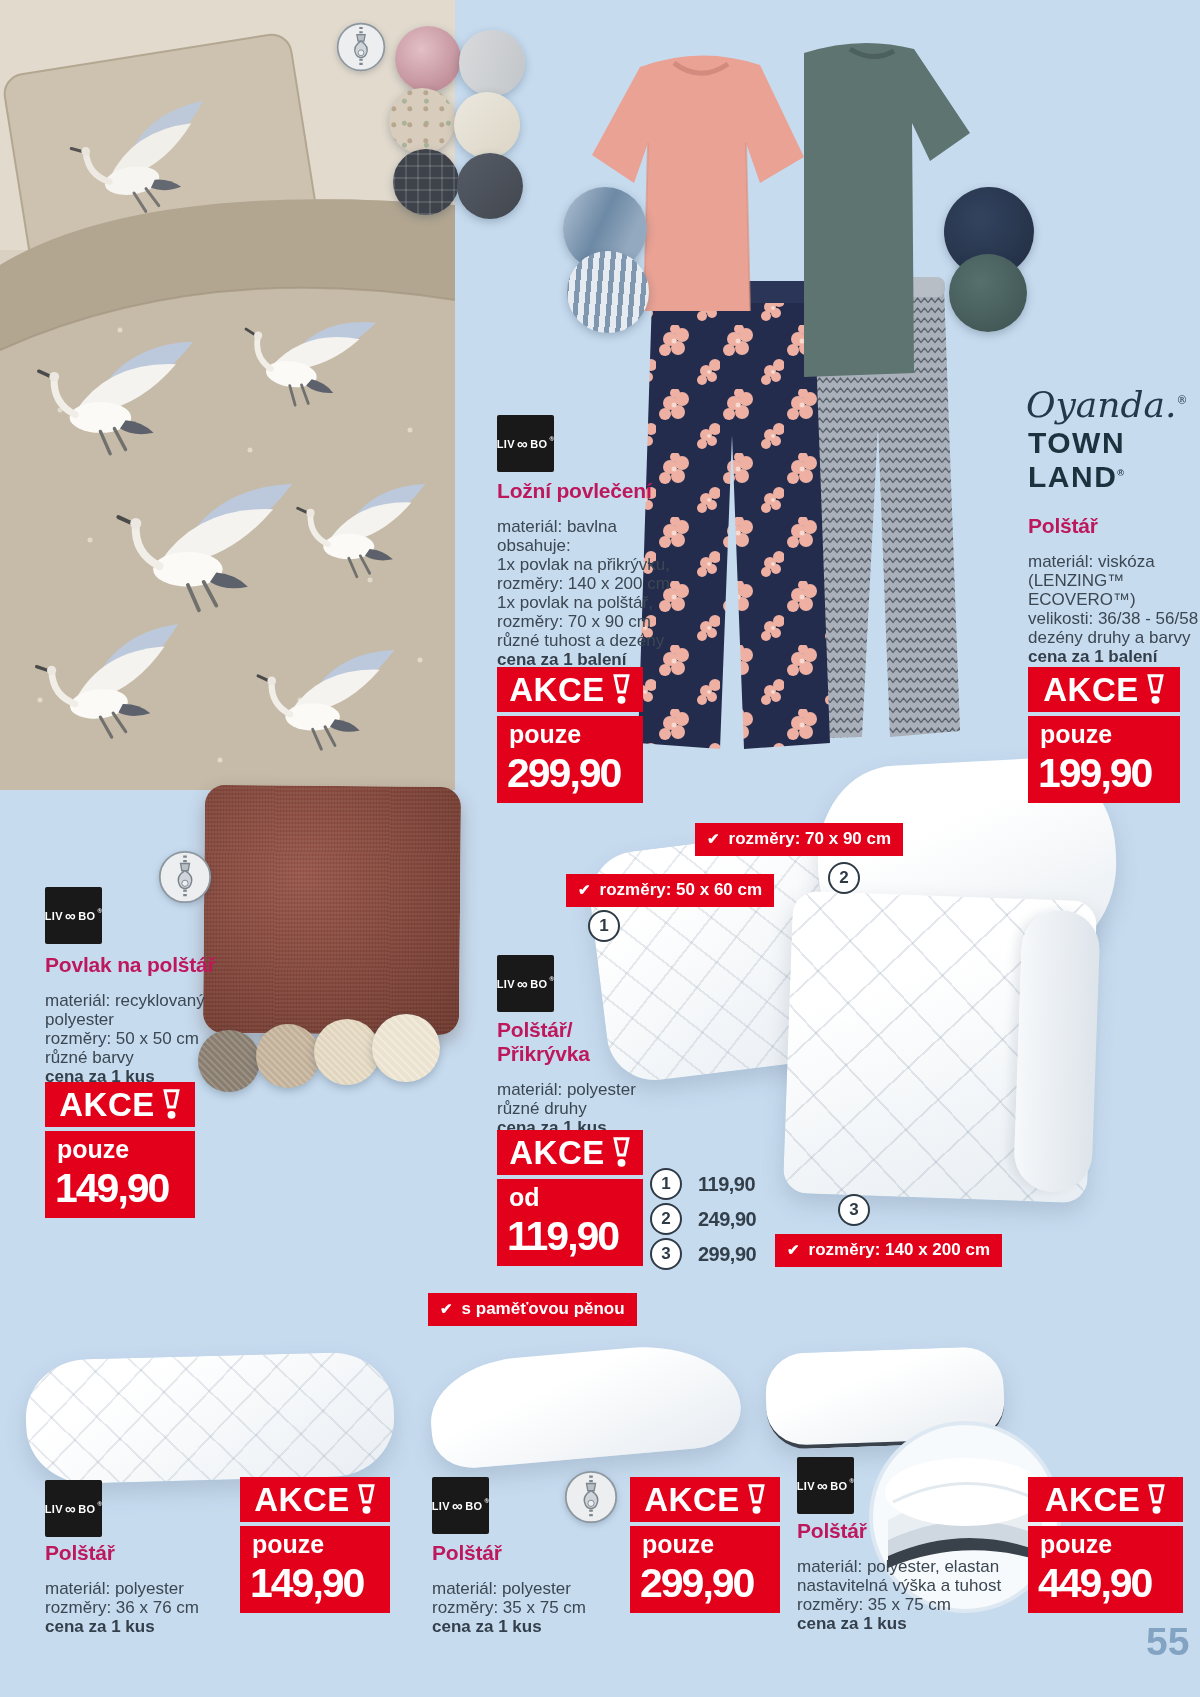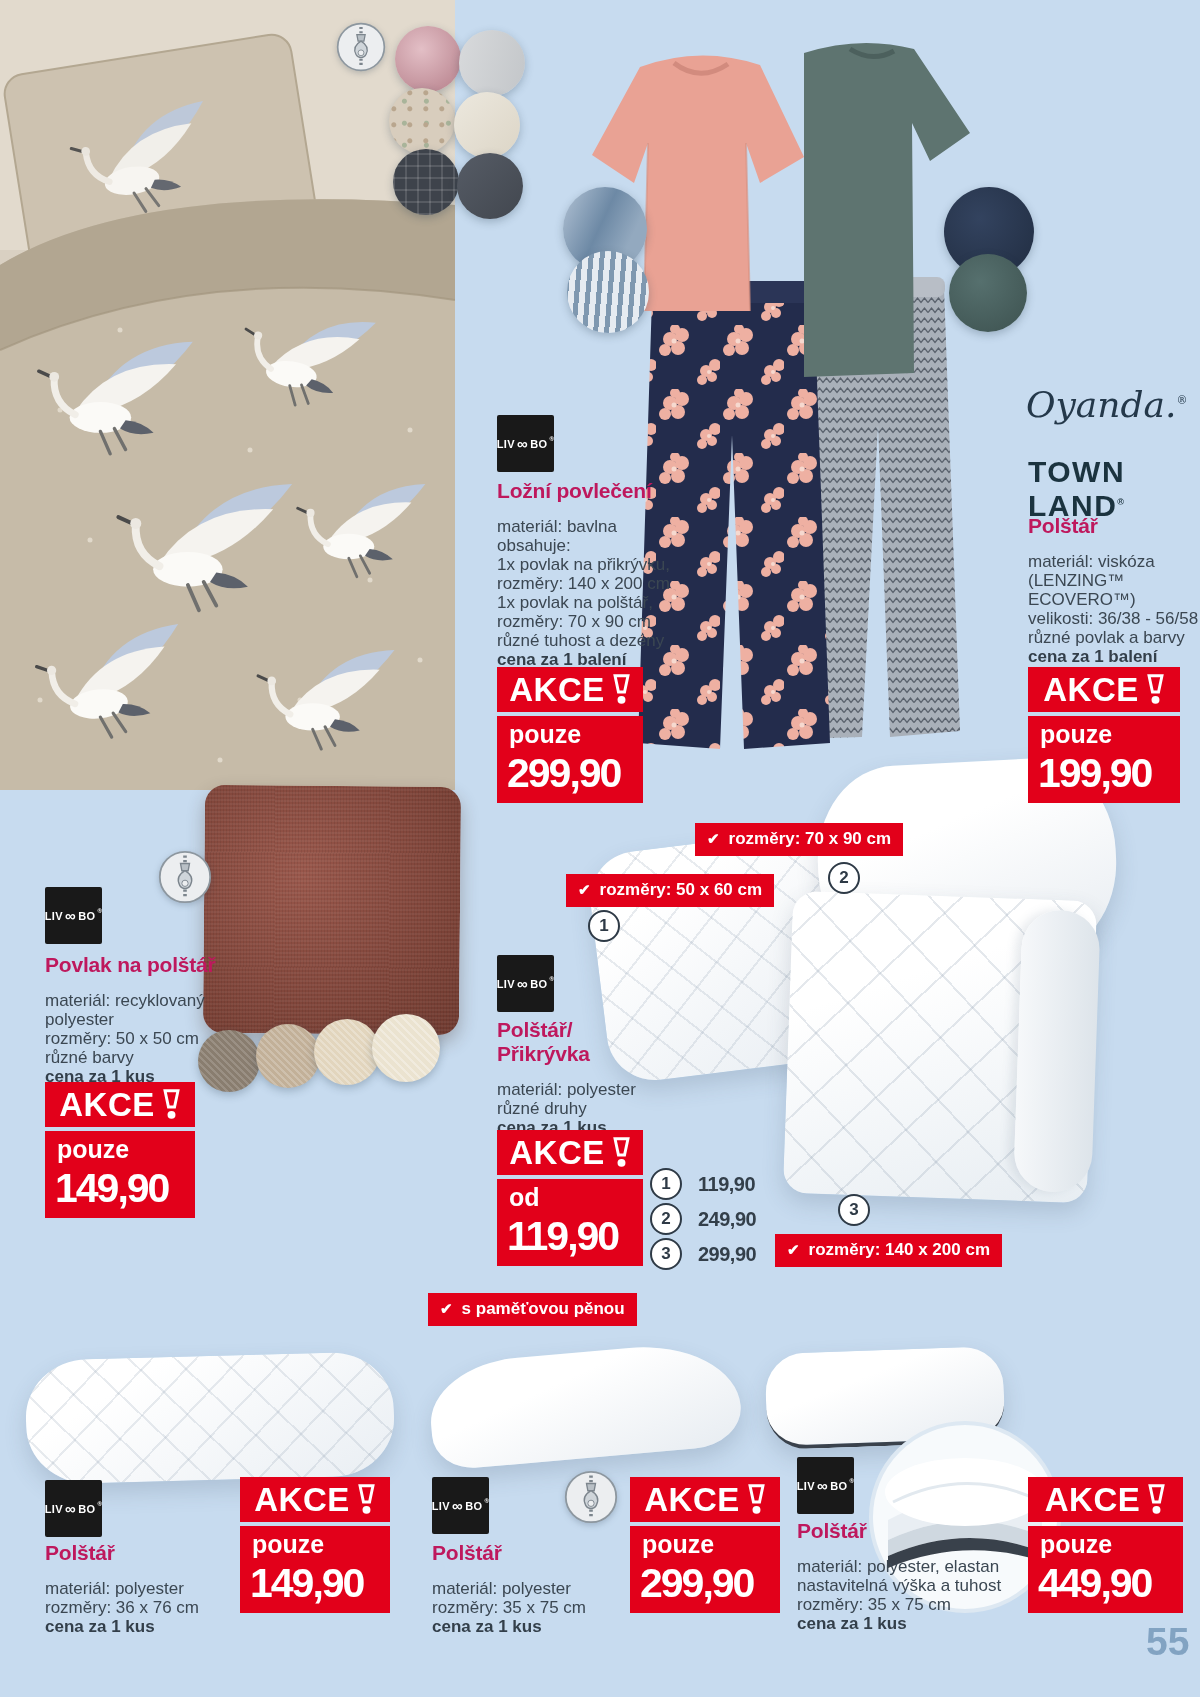--- a/index.html
+++ b/index.html
@@ -232,21 +232,21 @@
   <div class="abs livbo" style="left:797px;top:1457px">
     <span>LIV</span>
       <span class="inf">∞</span>
       <span>BO</span>
       <sup>®</sup>
   </div>
 
   <div class="abs oyanda" style="left:1026px;top:384px">
     <span>Oyanda.</span><sup>®</sup>
   </div>
-  <div class="abs townland" style="left:1028px;top:457px">
+  <div class="abs townland" style="left:1028px;top:428px">
     <div>TOWN</div>
     <div><span>LAND</span><sup>®</sup></div>
   </div>
 
   <div class="abs" style="left:497px;top:479px">
     <div class="pname">Ložní povlečení</div>
     <div class="pdet">
       <div>materiál: bavlna</div>
       <div>obsahuje:</div>
       <div>1x povlak na přikrývku,</div>
@@ -258,21 +258,21 @@
     </div>
   </div>
 
   <div class="abs" style="left:1028px;top:514px">
     <div class="pname">Polštář</div>
     <div class="pdet">
       <div>materiál: viskóza</div>
       <div>(LENZING™</div>
       <div>ECOVERO™)</div>
       <div>velikosti: 36/38 - 56/58</div>
-      <div>různé povlak a barvy</div>
+      <div>dezény druhy a barvy</div>
       <div class="b">cena za 1 balení</div>
     </div>
   </div>
 
   <div class="abs" style="left:45px;top:953px">
     <div class="pname">Povlak na polštář</div>
     <div class="pdet">
       <div>materiál: recyklovaný</div>
       <div>polyester</div>
       <div>rozměry: 50 x 50 cm</div>

